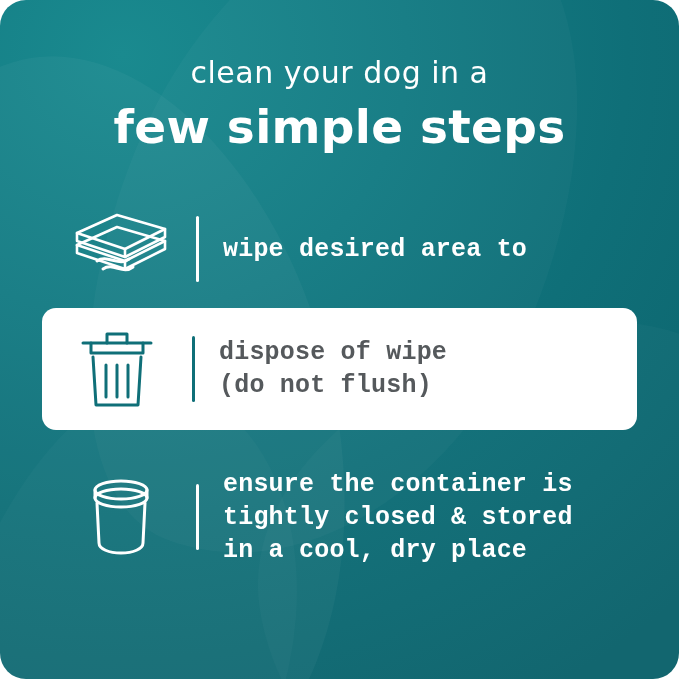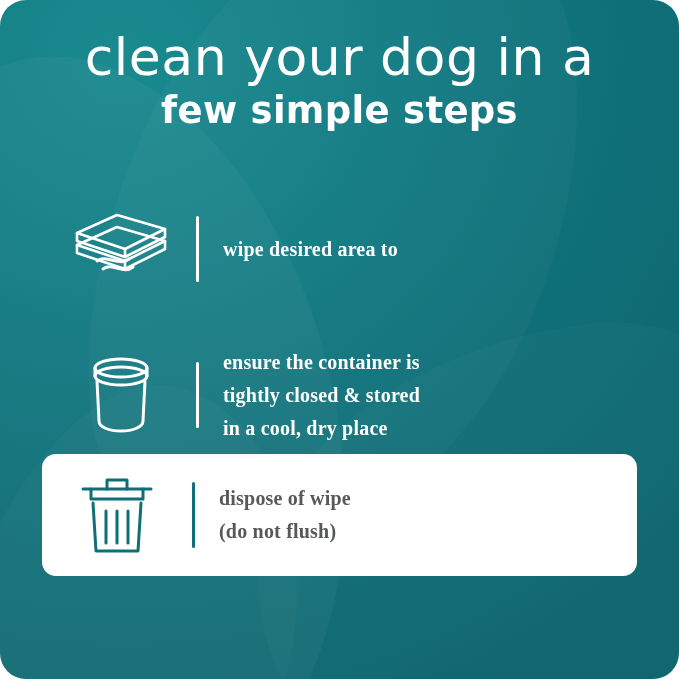--- a/index.html
+++ b/index.html
@@ -60,28 +60,29 @@
   }
 
   .headline {
     position: absolute;
     left: 0; right: 0;
     top: 34px;
     text-align: center;
     color: #ffffff;
   }
   .headline .line1 {
-    font-size: 52px;
+    font-size: 30px;
     line-height: 46px;
     font-weight: 400;
     letter-spacing: 0.5px;
     font-family: "DejaVu Sans", sans-serif;
+    margin-top: 16px;
   }
   .headline .line2 {
-    font-size: 37px;
+    font-size: 47px;
     line-height: 58px;
     font-weight: bold;
     letter-spacing: 0.3px;
     margin-top: 2px;
     font-family: "DejaVu Sans", sans-serif;
   }
 
   .steps {
     position: absolute;
     left: 0; right: 0;
@@ -114,23 +115,23 @@
     height: 66px;
     background: #ffffff;
     border-radius: 2px;
     margin-right: 24px;
   }
   .step.highlight .divider {
     background: #0f6f78;
   }
   .step .text {
     color: #ffffff;
-    font-family: Liberation Serif, serif;
+    font-family: Liberation Mono, monospace;
     font-weight: bold;
-    font-size: 20px;
+    font-size: 25px;
     line-height: 33px;
     letter-spacing: 0.2px;
   }
   .step.highlight .text {
     color: #55595c;
   }
 
   .sp1 { margin-top: 0px; }
   .sp2 { margin-top: 22px; }
   .sp3 { margin-top: 28px; }
@@ -166,51 +167,51 @@
           <path d="M30 54 C40 47, 52 60, 62 52" stroke-width="3"></path>
           <path d="M36 62 C46 55, 56 68, 66 60" stroke-width="3"></path>
         </svg>
       </div>
       <div class="divider"></div>
       <div class="text">
         <div>wipe desired area to</div>
       </div>
     </div>
 
-    <div class="step sp3">
-      <div class="icon-cell">
-        <svg width="88" height="88" viewBox="0 0 88 88" fill="none" stroke="#ffffff" stroke-width="3" stroke-linejoin="round" stroke-linecap="round">
-          <ellipse cx="44" cy="17" rx="26" ry="9"></ellipse>
-          <path d="M18 17 L18 25"></path>
-          <path d="M70 17 L70 25"></path>
-          <ellipse cx="44" cy="25" rx="26" ry="9"></ellipse>
-          <path d="M20 30 L22 70 C22 76, 32 80, 44 80 C56 80, 66 76, 66 70 L68 30"></path>
-        </svg>
-      </div>
-      <div class="divider"></div>
-      <div class="text">
-        <div>ensure the container is</div>
-        <div>tightly closed &amp; stored</div>
-        <div>in a cool, dry place</div>
-      </div>
-    </div>
-
     <div class="step highlight sp2">
       <div class="icon-cell">
         <svg width="84" height="92" viewBox="0 0 84 92" fill="none" stroke="#0f6f78" stroke-width="3" stroke-linejoin="round" stroke-linecap="round">
           <path d="M8 20 L76 20"></path>
           <path d="M32 20 L32 11 L52 11 L52 20"></path>
           <path d="M16 20 L16 30 L68 30 L68 20"></path>
           <path d="M18 34 L21 82 L63 82 L66 34"></path>
           <path d="M31 42 L31 74"></path>
           <path d="M42 42 L42 74"></path>
           <path d="M53 42 L53 74"></path>
         </svg>
       </div>
       <div class="divider"></div>
       <div class="text">
         <div>dispose of wipe</div>
         <div>(do not flush)</div>
       </div>
     </div>
 
+    <div class="step sp3">
+      <div class="icon-cell">
+        <svg width="88" height="88" viewBox="0 0 88 88" fill="none" stroke="#ffffff" stroke-width="3" stroke-linejoin="round" stroke-linecap="round">
+          <ellipse cx="44" cy="17" rx="26" ry="9"></ellipse>
+          <path d="M18 17 L18 25"></path>
+          <path d="M70 17 L70 25"></path>
+          <ellipse cx="44" cy="25" rx="26" ry="9"></ellipse>
+          <path d="M20 30 L22 70 C22 76, 32 80, 44 80 C56 80, 66 76, 66 70 L68 30"></path>
+        </svg>
+      </div>
+      <div class="divider"></div>
+      <div class="text">
+        <div>ensure the container is</div>
+        <div>tightly closed &amp; stored</div>
+        <div>in a cool, dry place</div>
+      </div>
+    </div>
+
   </div>
 </div>
 
 </body></html>

